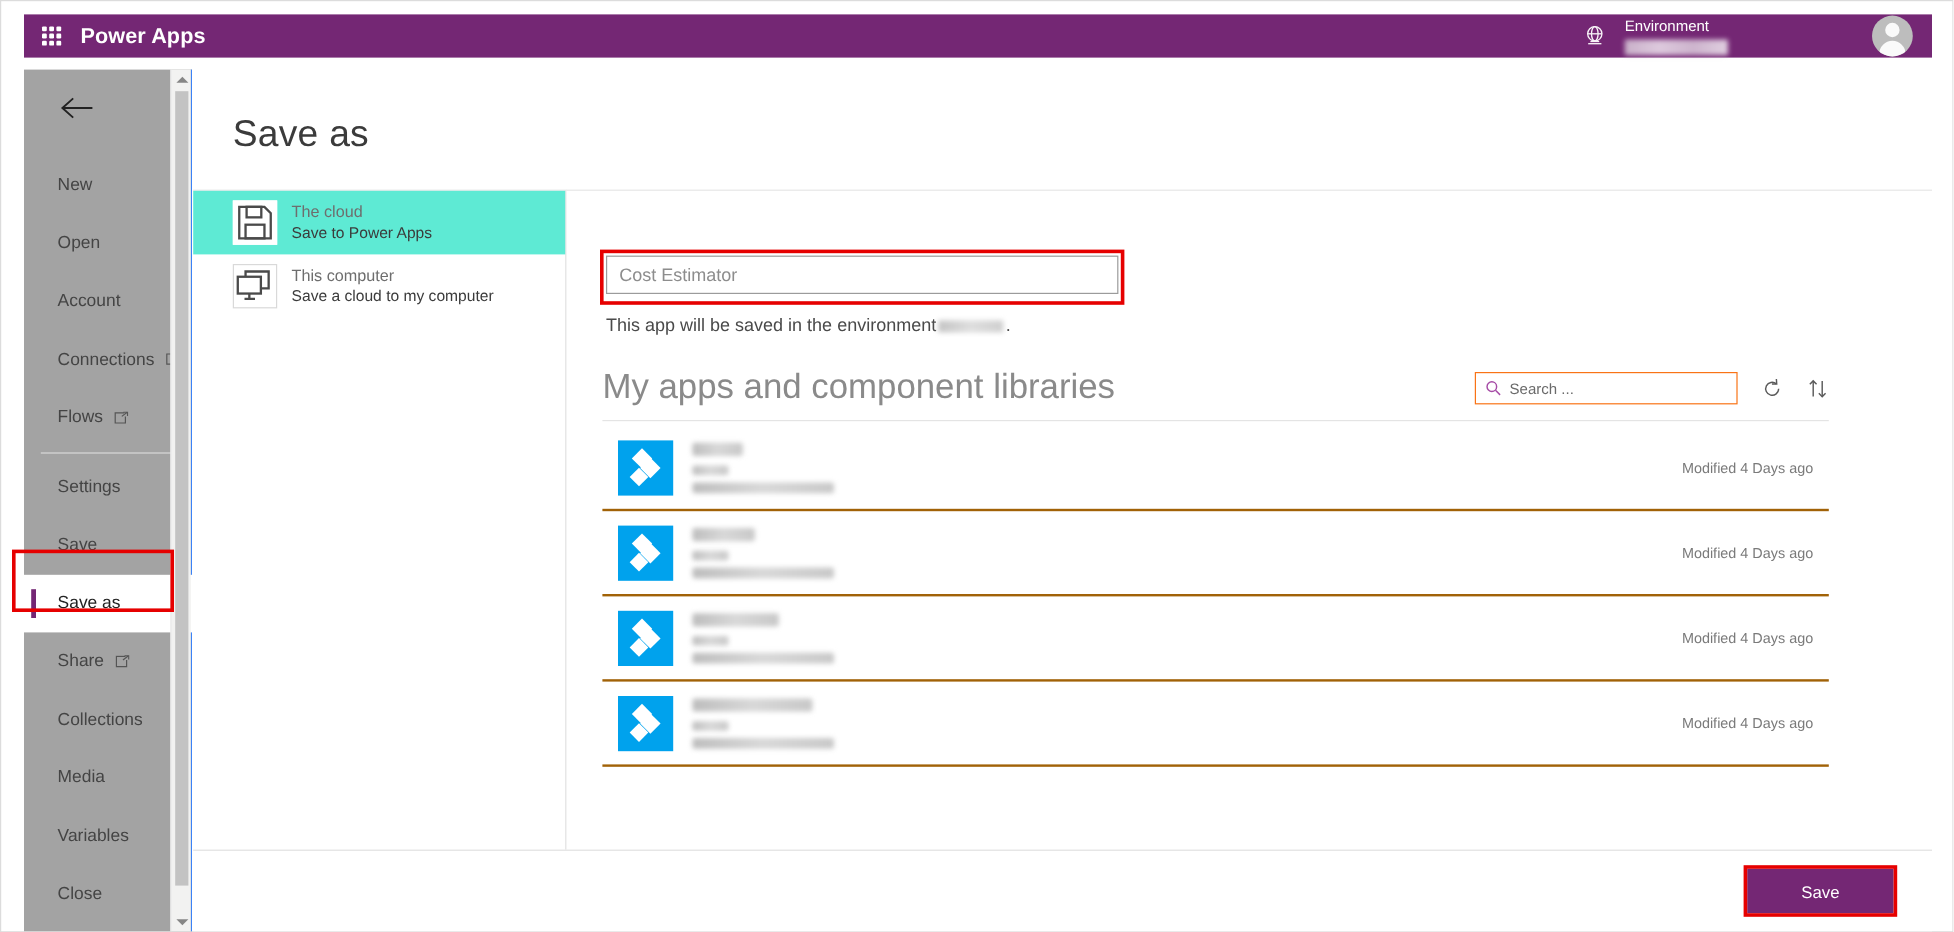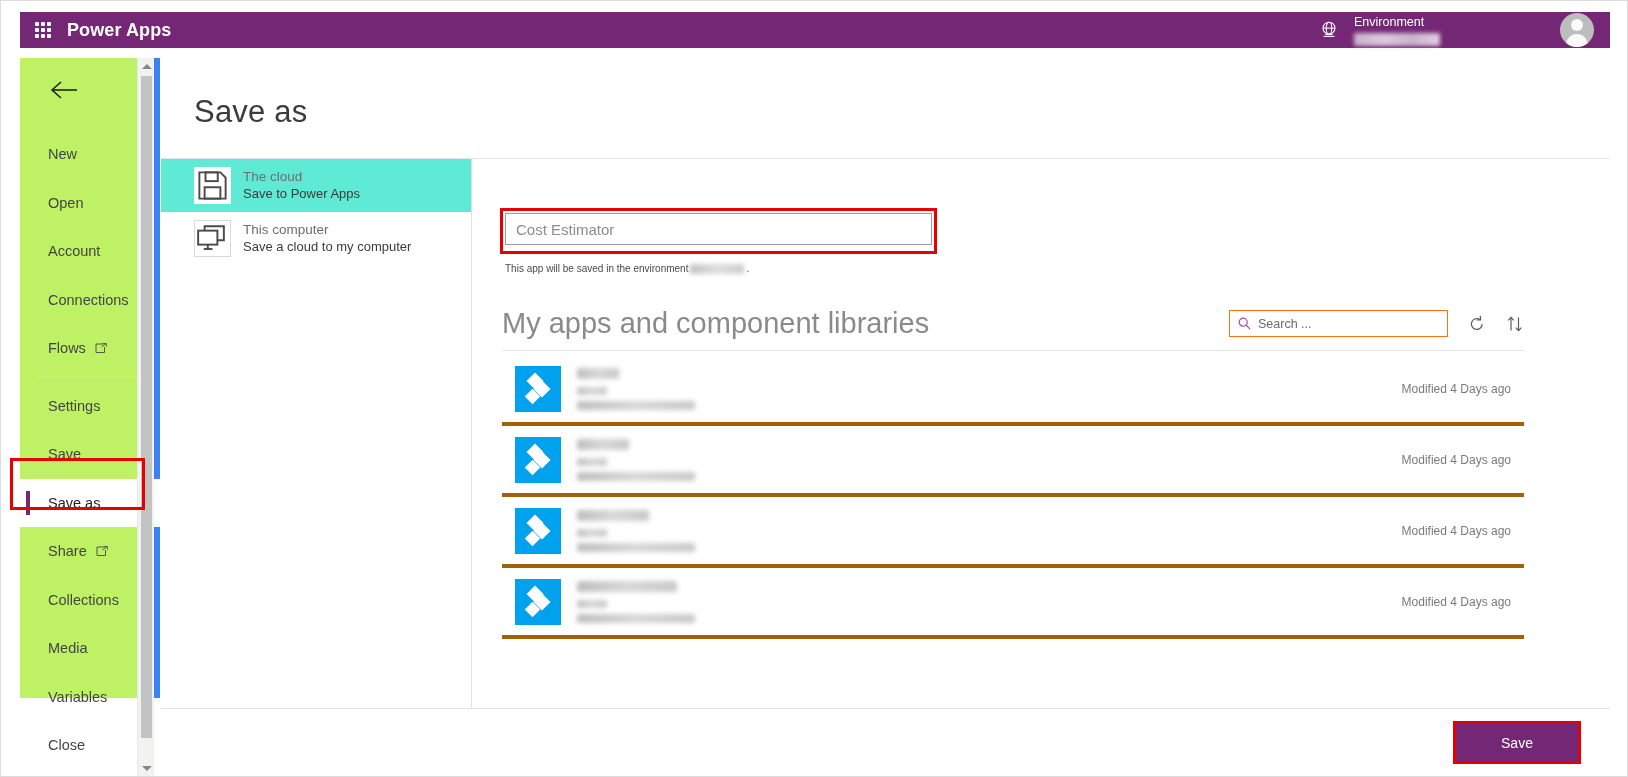--- a/index.html
+++ b/index.html
@@ -47,22 +47,22 @@
     content:""; position:absolute; left:50%; top:6px; transform:translateX(-50%);
     width:12px; height:12px; border-radius:50%; background:#fafafa;
   }
   .avatar::after {
     content:""; position:absolute; left:50%; top:21px; transform:translateX(-50%);
     width:22px; height:18px; border-radius:11px 11px 0 0; background:#fafafa;
   }
 
   
   .sidebar {
-    position: absolute; left: 19px; top: 57px; width: 140px; height: 640px;
-    background: #bef264; border-right: 6px solid #3b82f6;
+    position: absolute; left: 19px; top: 57px; width: 140px; height: 719px;
+    background: #a3a3a3; border-right: 1px solid #3b82f6;
   }
   .back-arrow {
     position: absolute; left: 28px; top: 18px; width: 34px; height: 28px; cursor: pointer;
   }
   .nav-list { position: absolute; top: 72px; left: 0; width: 140px; }
   .nav-item {
     position: relative; height: 48.5px; display: flex; align-items: center;
     padding-left: 28px; font-size: 14.5px; color: #444; cursor: pointer;
   }
   .nav-item .ext {
@@ -134,21 +134,21 @@
   .name-annot {
     position: absolute; left: 28px; top: 49px; width: 437px; height: 46px;
     border: 3px solid #e60000; pointer-events: none;
   }
   .name-input {
     width: 427px; height: 32px; border: 1px solid #9b9b9b; background: #fff;
     font-family: "Liberation Sans", sans-serif; font-size: 15px; color: #8d8d8d;
     padding: 0 10px; outline: none;
   }
   .name-help {
-    position: absolute; left: 33px; top: 104px; font-size: 10px; color: #4a4a4a;
+    position: absolute; left: 33px; top: 104px; font-size: 15px; color: #4a4a4a;
     display: flex; align-items: center;
   }
   .blur-env {
     display: inline-block; width: 54px; height: 10px; margin: 0 2px;
     background: linear-gradient(90deg,#c4c4c4,#dedede,#cfcfcf);
     filter: blur(2px); vertical-align: middle;
   }
 
   .list-head {
     position: absolute; left: 30px; top: 148px; width: 1022px;
@@ -160,21 +160,21 @@
   .search-box {
     width: 219px; height: 27px; border: 1px solid #f97316; background: #fff;
     display: flex; align-items: center; padding: 0 8px; cursor: text;
   }
   .search-placeholder { font-size: 12.5px; color: #6a6a6a; margin-left: 7px; }
   .tool-icon { width: 18px; height: 18px; margin-left: 20px; cursor: pointer; }
 
   .app-rows { position: absolute; left: 30px; top: 196px; width: 1022px; }
   .app-row {
     display: flex; align-items: center; height: 71px;
-    border-bottom: 4px solid #a16207; cursor: pointer;
+    border-bottom: 2px solid #a16207; cursor: pointer;
   }
   .tile {
     width: 46px; height: 46px; background: #00a2ed; flex: none; margin-left: 13px;
     position: relative;
   }
   .dmd { position: absolute; background: #fff; transform: rotate(45deg); }
   .dmd.a { width: 12px; height: 12px; left: 14px; top: 9px; }
   .dmd.b { width: 12px; height: 12px; left: 21px; top: 17px; }
   .dmd.c { width: 11px; height: 11px; left: 12px; top: 25px; }
   .row-meta { margin-left: 16px; }

